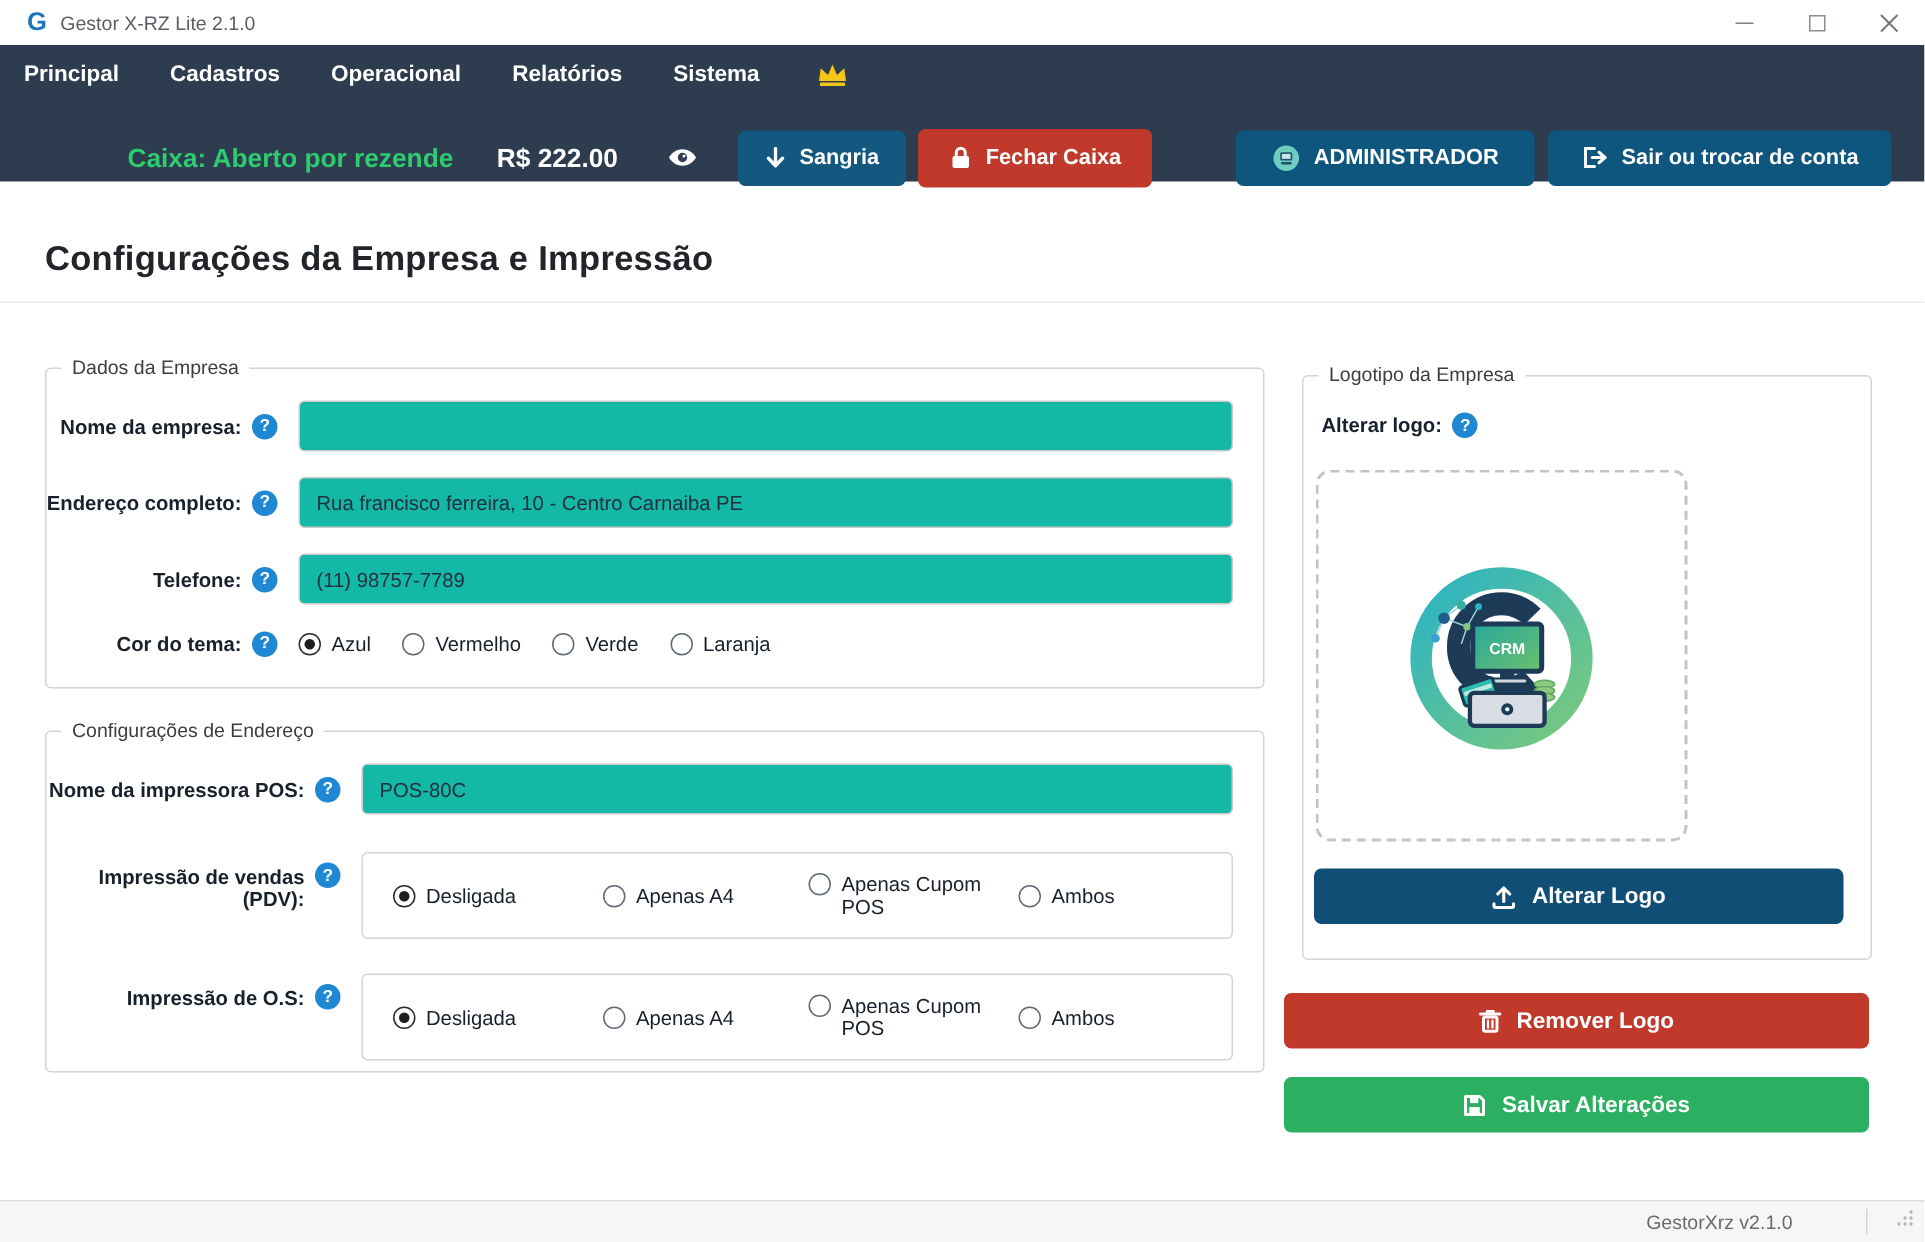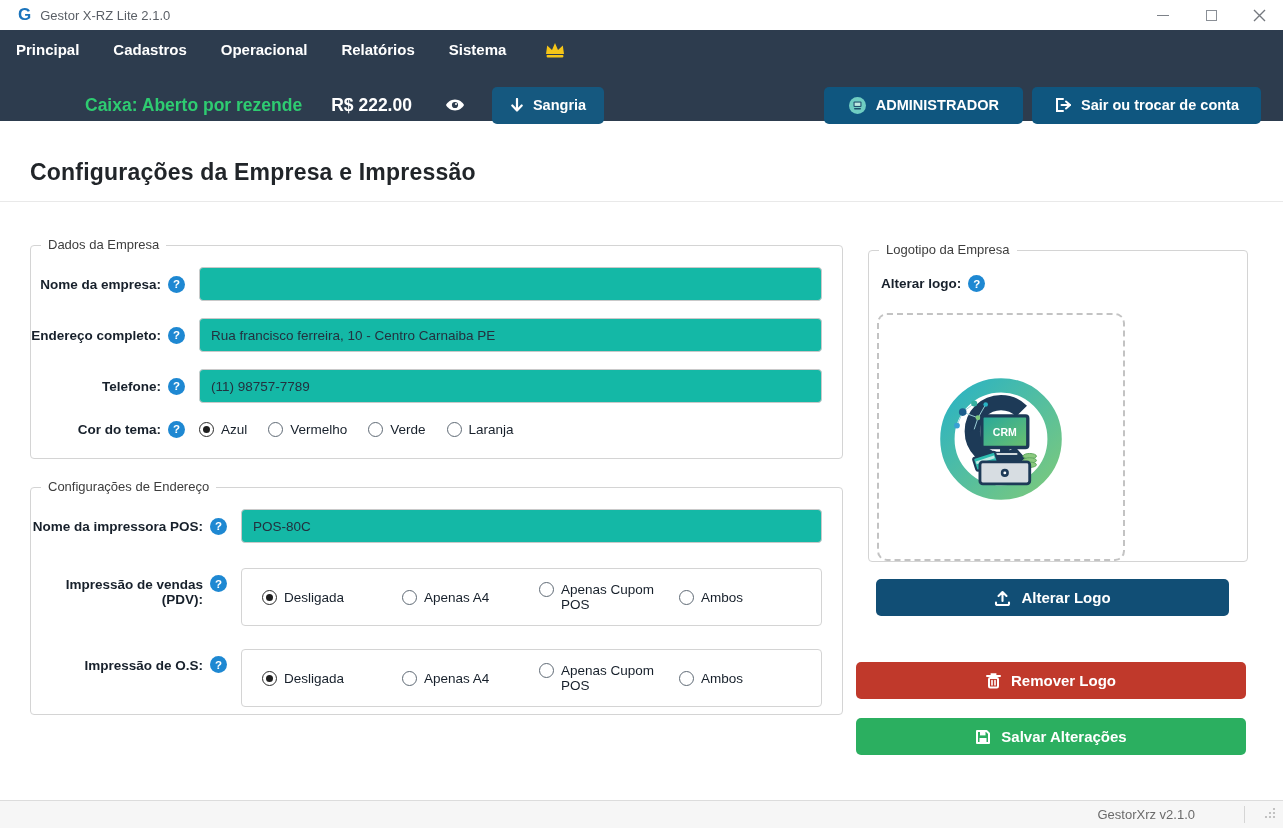--- a/index.html
+++ b/index.html
@@ -35,21 +35,21 @@
 
   
   .page-header { position:absolute; top:143px; left:0; right:0; height:59px; background:#fff; border-bottom:1px solid #e9e9e9; display:flex; align-items:center; padding-left:30px; }
   .page-title { font-size:23px; font-weight:700; color:#212529; letter-spacing:.2px; }
 
   
   .groupbox { position:absolute; border:1px solid #d4d4d4; border-radius:4px; background:#fff;padding-left:28px; }
   .legend { position:absolute; top:-9px; left:10px; background:#fff; padding:0 7px; font-size:13px; color:#3d3d3d; }
   #gb-company  { left:30px;  top:245px; width:813px; height:214px; }
   #gb-printing { left:30px;  top:487px; width:813px; height:228px; }
-  #gb-logo     { left:868px; top:250px; width:380px; height:312px; }
+  #gb-logo     { left:868px; top:250px; width:380px; height:390px; }
 
   .form-row { position:absolute; left:0; right:20px; display:flex; align-items:center; }
   .row-label { font-size:13.5px; font-weight:700; color:#17202b; text-align:right; flex:0 0 auto; }
   #gb-company .row-label { width:130px; }
   #gb-printing .row-label { width:172px; }
   .help-icon { width:17px; height:17px; border-radius:50%; background:#1e88d2; color:#fff; font-size:11.5px; font-weight:700; display:flex; align-items:center; justify-content:center; margin-left:7px; margin-right:14px; flex:0 0 17px; }
   .text-input { flex:1; height:34px; border:1px solid #c9c9c9; border-radius:4px; font-size:13.5px; color:#23313f; padding:0 11px; font-family:inherit; outline:none; background:#14b8a6; }
 
   #row-name    { top:21px; }
   #row-address { top:72px; }
@@ -136,20 +136,27 @@
             <path d="M10 2.5C5.6 2.5 2.3 5.5 1 8c1.3 2.5 4.6 5.5 9 5.5S17.7 10.5 19 8c-1.3-2.5-4.6-5.5-9-5.5z" fill="#fff"></path>
             <circle cx="10" cy="8" r="3.1" fill="#2d3c4e"></circle>
             <circle cx="11" cy="7" r="1" fill="#fff"></circle>
           </svg>
       </span>
       <div class="hbtn btn-sangria">
         <svg width="14" height="15" viewBox="0 0 14 15">
             <path d="M7 1v10M2.3 7.5L7 12.5l4.7-5" stroke="#fff" stroke-width="2.2" fill="none" stroke-linecap="round" stroke-linejoin="round"></path>
           </svg>
         <span>Sangria</span>
+      </div>
+      <div class="hbtn btn-fechar">
+        <svg width="15" height="16" viewBox="0 0 15 16">
+            <rect x="2" y="7" width="11" height="8" rx="1.4" fill="#fff"></rect>
+            <path d="M4.5 7V4.8a3 3 0 0 1 6 0V7" stroke="#fff" stroke-width="2" fill="none"></path>
+          </svg>
+        <span>Fechar Caixa</span>
       </div>
       <div class="spacer"></div>
       <div class="hbtn btn-admin">
         <svg width="19" height="19" viewBox="0 0 19 19">
             <circle cx="9.5" cy="9.5" r="8.5" fill="#6fcdc2"></circle>
             <rect x="5.5" y="5.5" width="8" height="5.5" rx="1" fill="#20506e"></rect>
             <rect x="6.6" y="6.6" width="5.8" height="3.3" fill="#bfe9e2"></rect>
             <rect x="6" y="12" width="7" height="1.6" rx="0.8" fill="#20506e"></rect>
           </svg>
         <span>ADMINISTRADOR</span>

